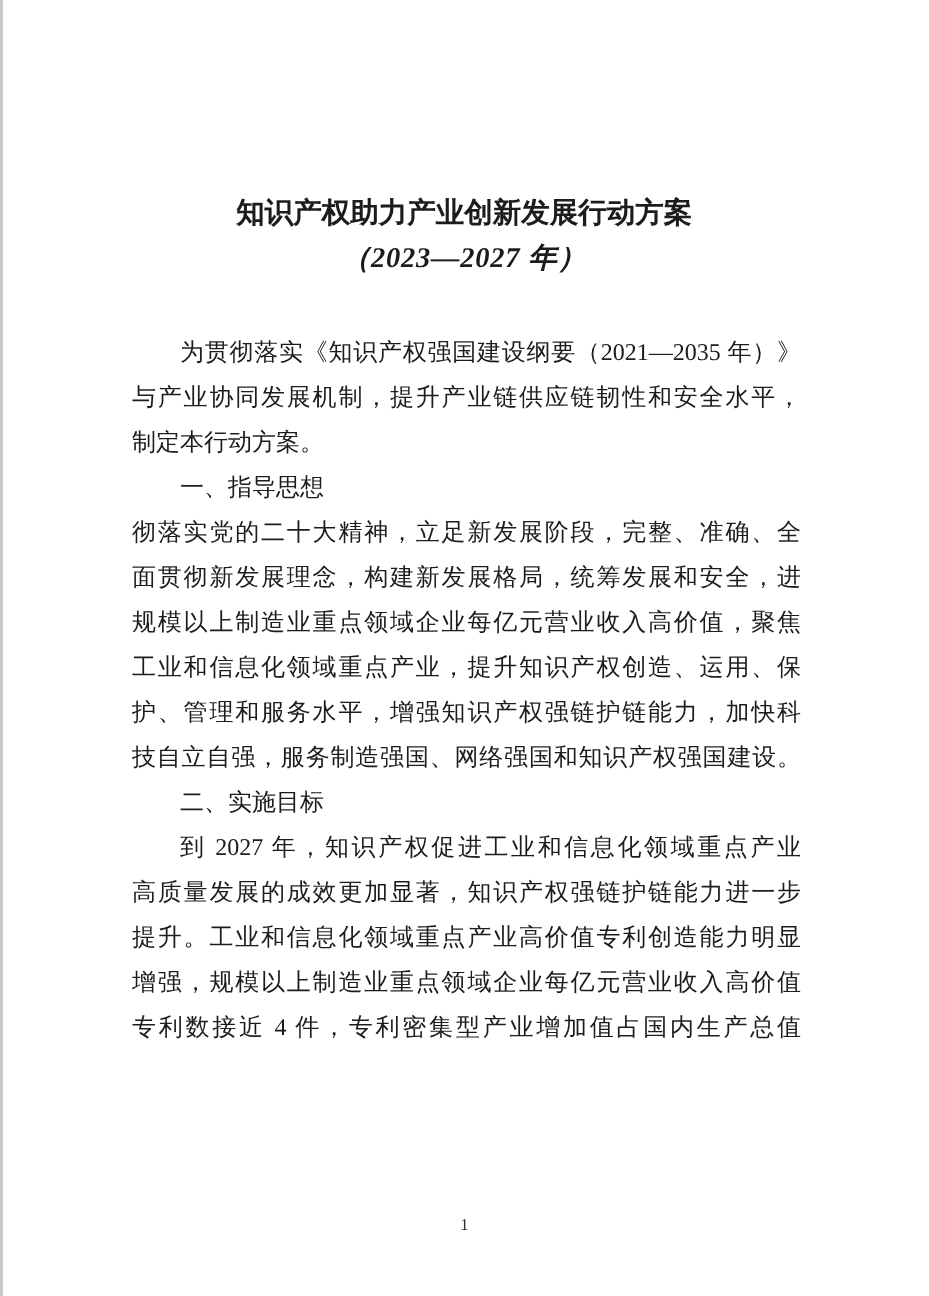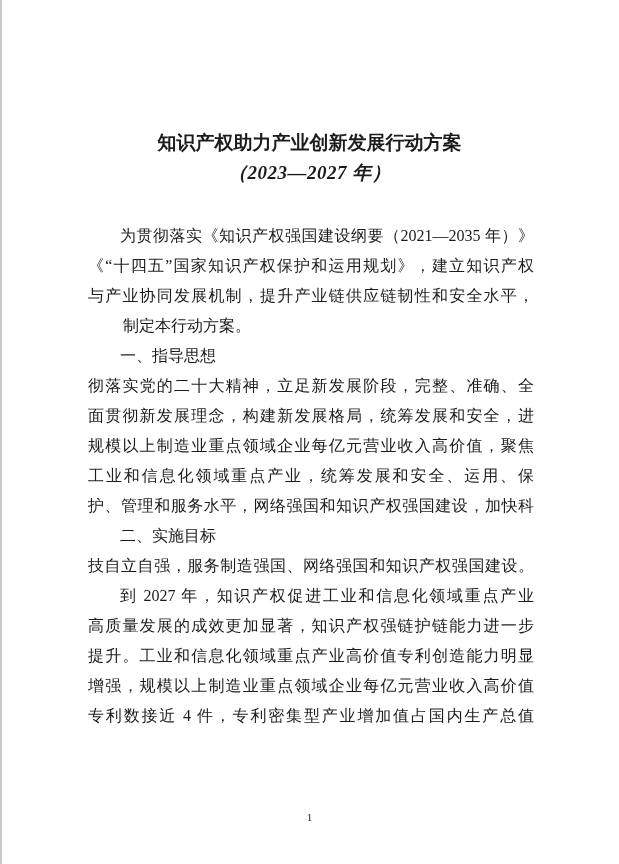--- a/index.html
+++ b/index.html
@@ -51,21 +51,20 @@
     text-align: justify;
     text-align-last: justify;
     text-justify: inter-character;
   }
   .line.indent {
     text-indent: 32px;
   }
   .line.end {
     text-align: left;
     text-align-last: left;
-    margin-left: 35px;
   }
   .line.heading {
     font-family: "Liberation Sans", "DejaVu Sans", sans-serif;
     font-weight: normal;
     text-indent: 32px;
     text-align: left;
     text-align-last: left;
   }
   .page-num {
     position: absolute;
@@ -84,31 +83,30 @@
 <div class="page">
   <div class="left-edge"></div>
 
   <div class="title-block">
     <div class="title">知识产权助力产业创新发展行动方案</div>
     <div class="subtitle">（2023—2027 年）</div>
   </div>
 
   <div class="doc-body">
       <div class="line body indent">为贯彻落实《知识产权强国建设纲要（2021—2035 年）》</div>
-      <div class="line body">《“十四五”国家知识产权保护和运用规划》，建立知识产权</div>
       <div class="line body">与产业协同发展机制，提升产业链供应链韧性和安全水平，</div>
       <div class="line body end">制定本行动方案。</div>
       <div class="line heading">一、指导思想</div>
       <div class="line body">彻落实党的二十大精神，立足新发展阶段，完整、准确、全</div>
       <div class="line body">面贯彻新发展理念，构建新发展格局，统筹发展和安全，进</div>
       <div class="line body">规模以上制造业重点领域企业每亿元营业收入高价值，聚焦</div>
-      <div class="line body">工业和信息化领域重点产业，统筹发展和安全、运用、保</div>
-      <div class="line body">护、管理和服务水平，网络强国和知识产权强国建设，加快科</div>
+      <div class="line body">工业和信息化领域重点产业，提升知识产权创造、运用、保</div>
+      <div class="line body">护、管理和服务水平，增强知识产权强链护链能力，加快科</div>
+      <div class="line body">技自立自强，服务制造强国、网络强国和知识产权强国建设。</div>
       <div class="line heading">二、实施目标</div>
-      <div class="line body">技自立自强，服务制造强国、网络强国和知识产权强国建设。</div>
       <div class="line body indent">到 2027 年，知识产权促进工业和信息化领域重点产业</div>
       <div class="line body">高质量发展的成效更加显著，知识产权强链护链能力进一步</div>
       <div class="line body">提升。工业和信息化领域重点产业高价值专利创造能力明显</div>
       <div class="line body">增强，规模以上制造业重点领域企业每亿元营业收入高价值</div>
       <div class="line body">专利数接近 4 件，专利密集型产业增加值占国内生产总值</div>
     </div>
 
   <div class="page-num">1</div>
 </div>
 

